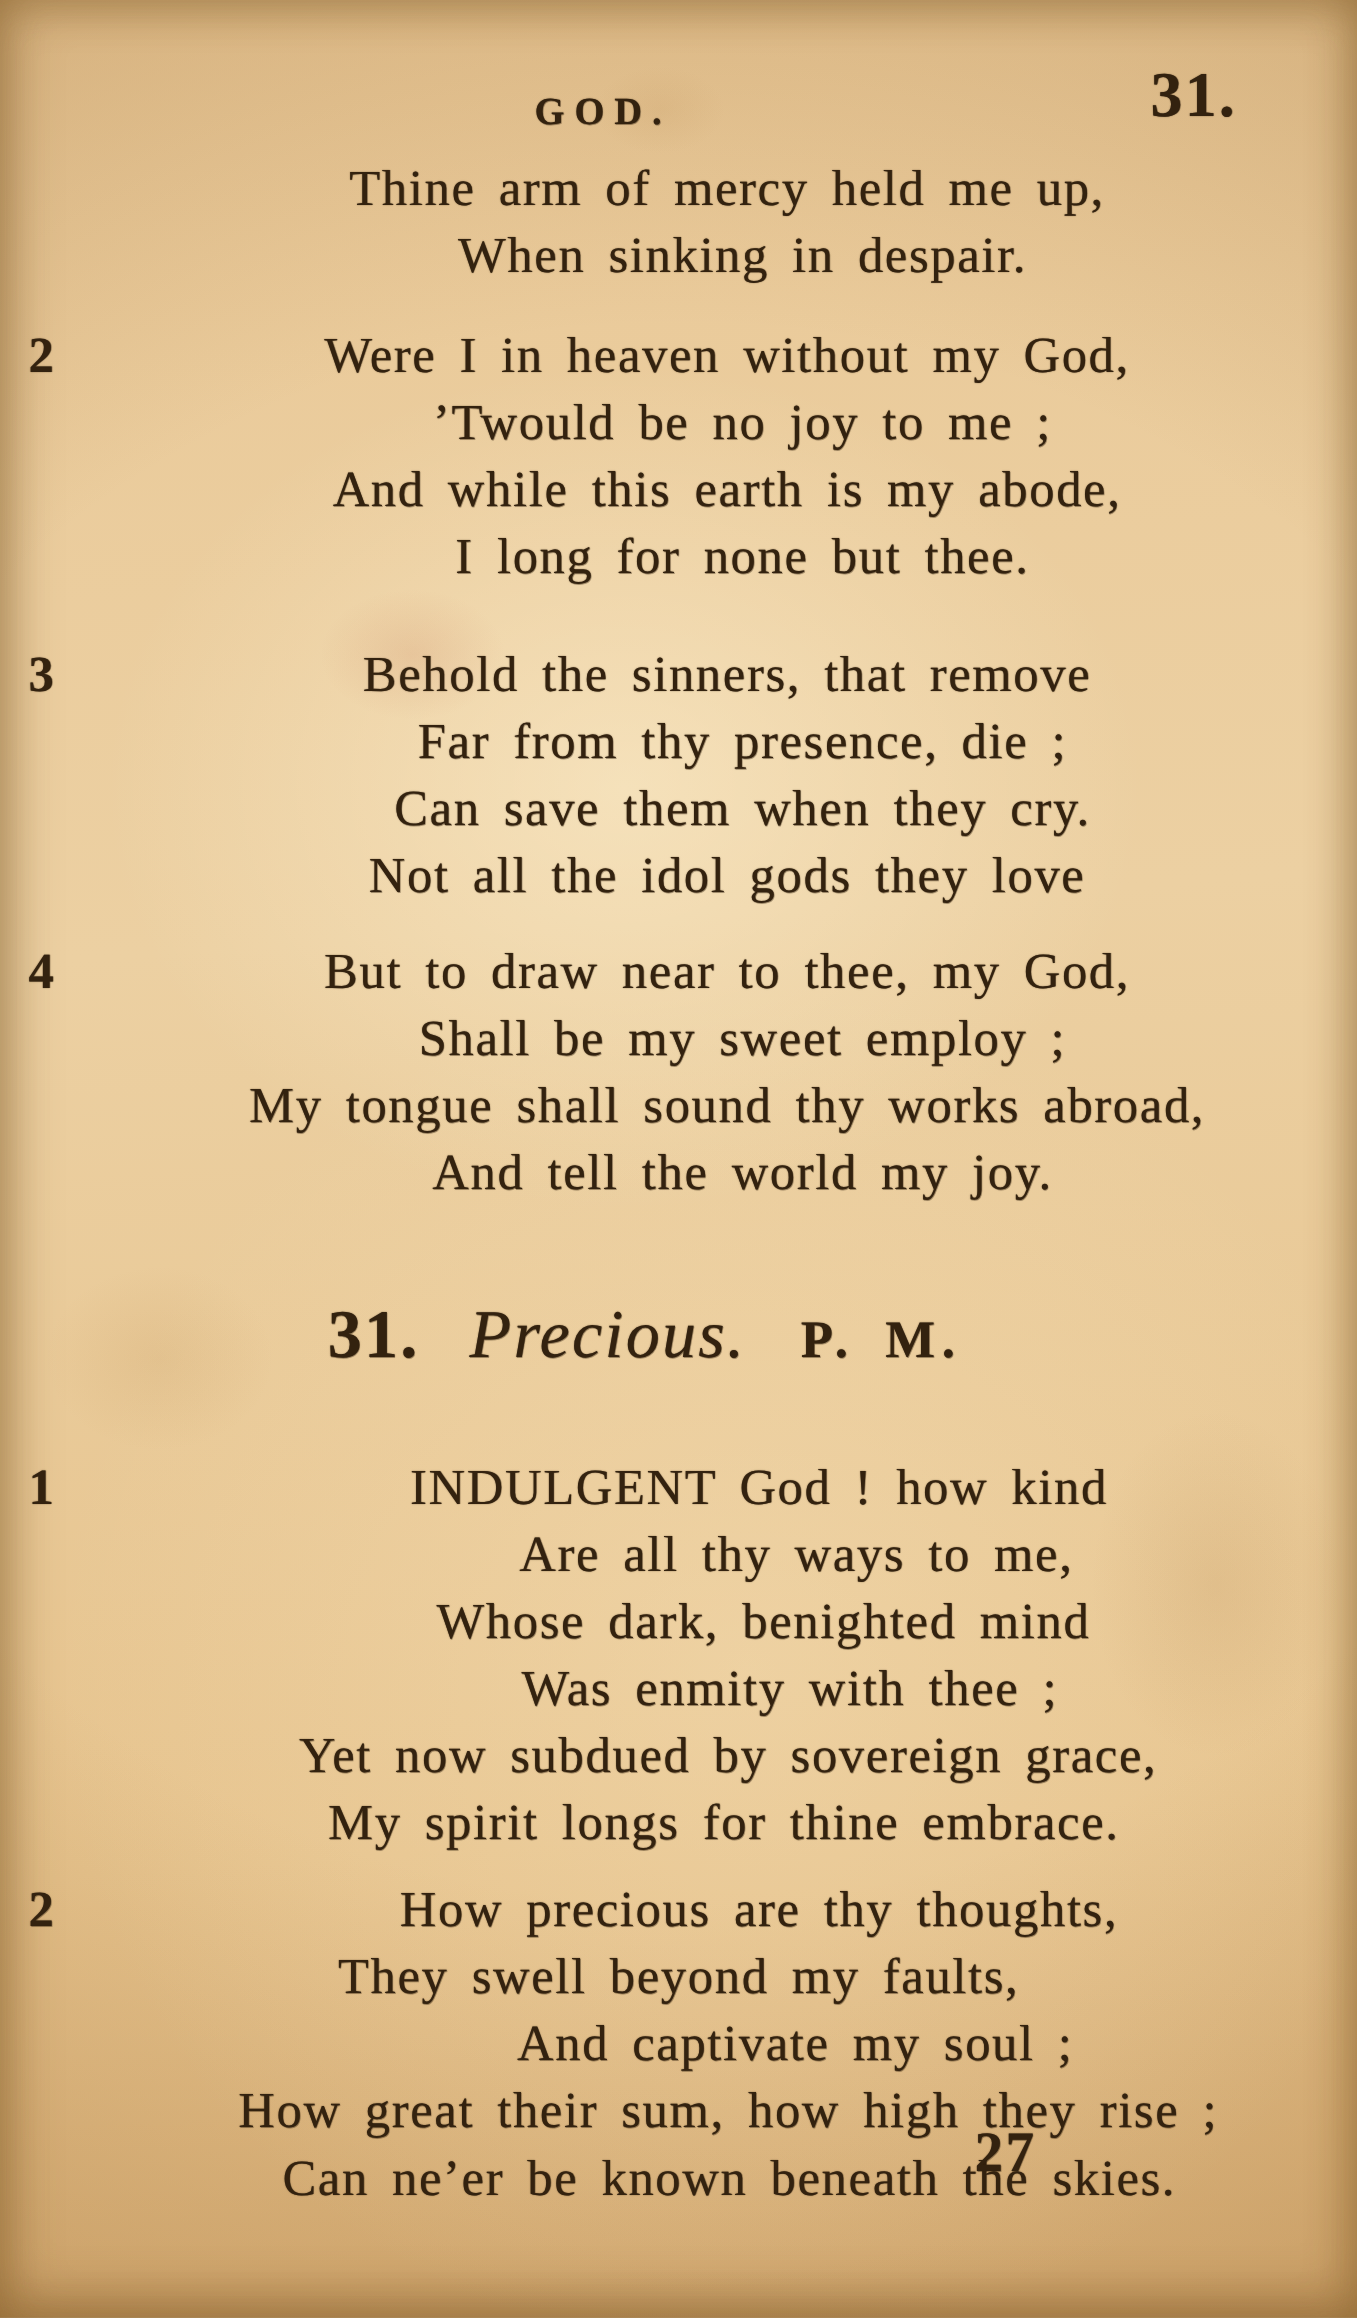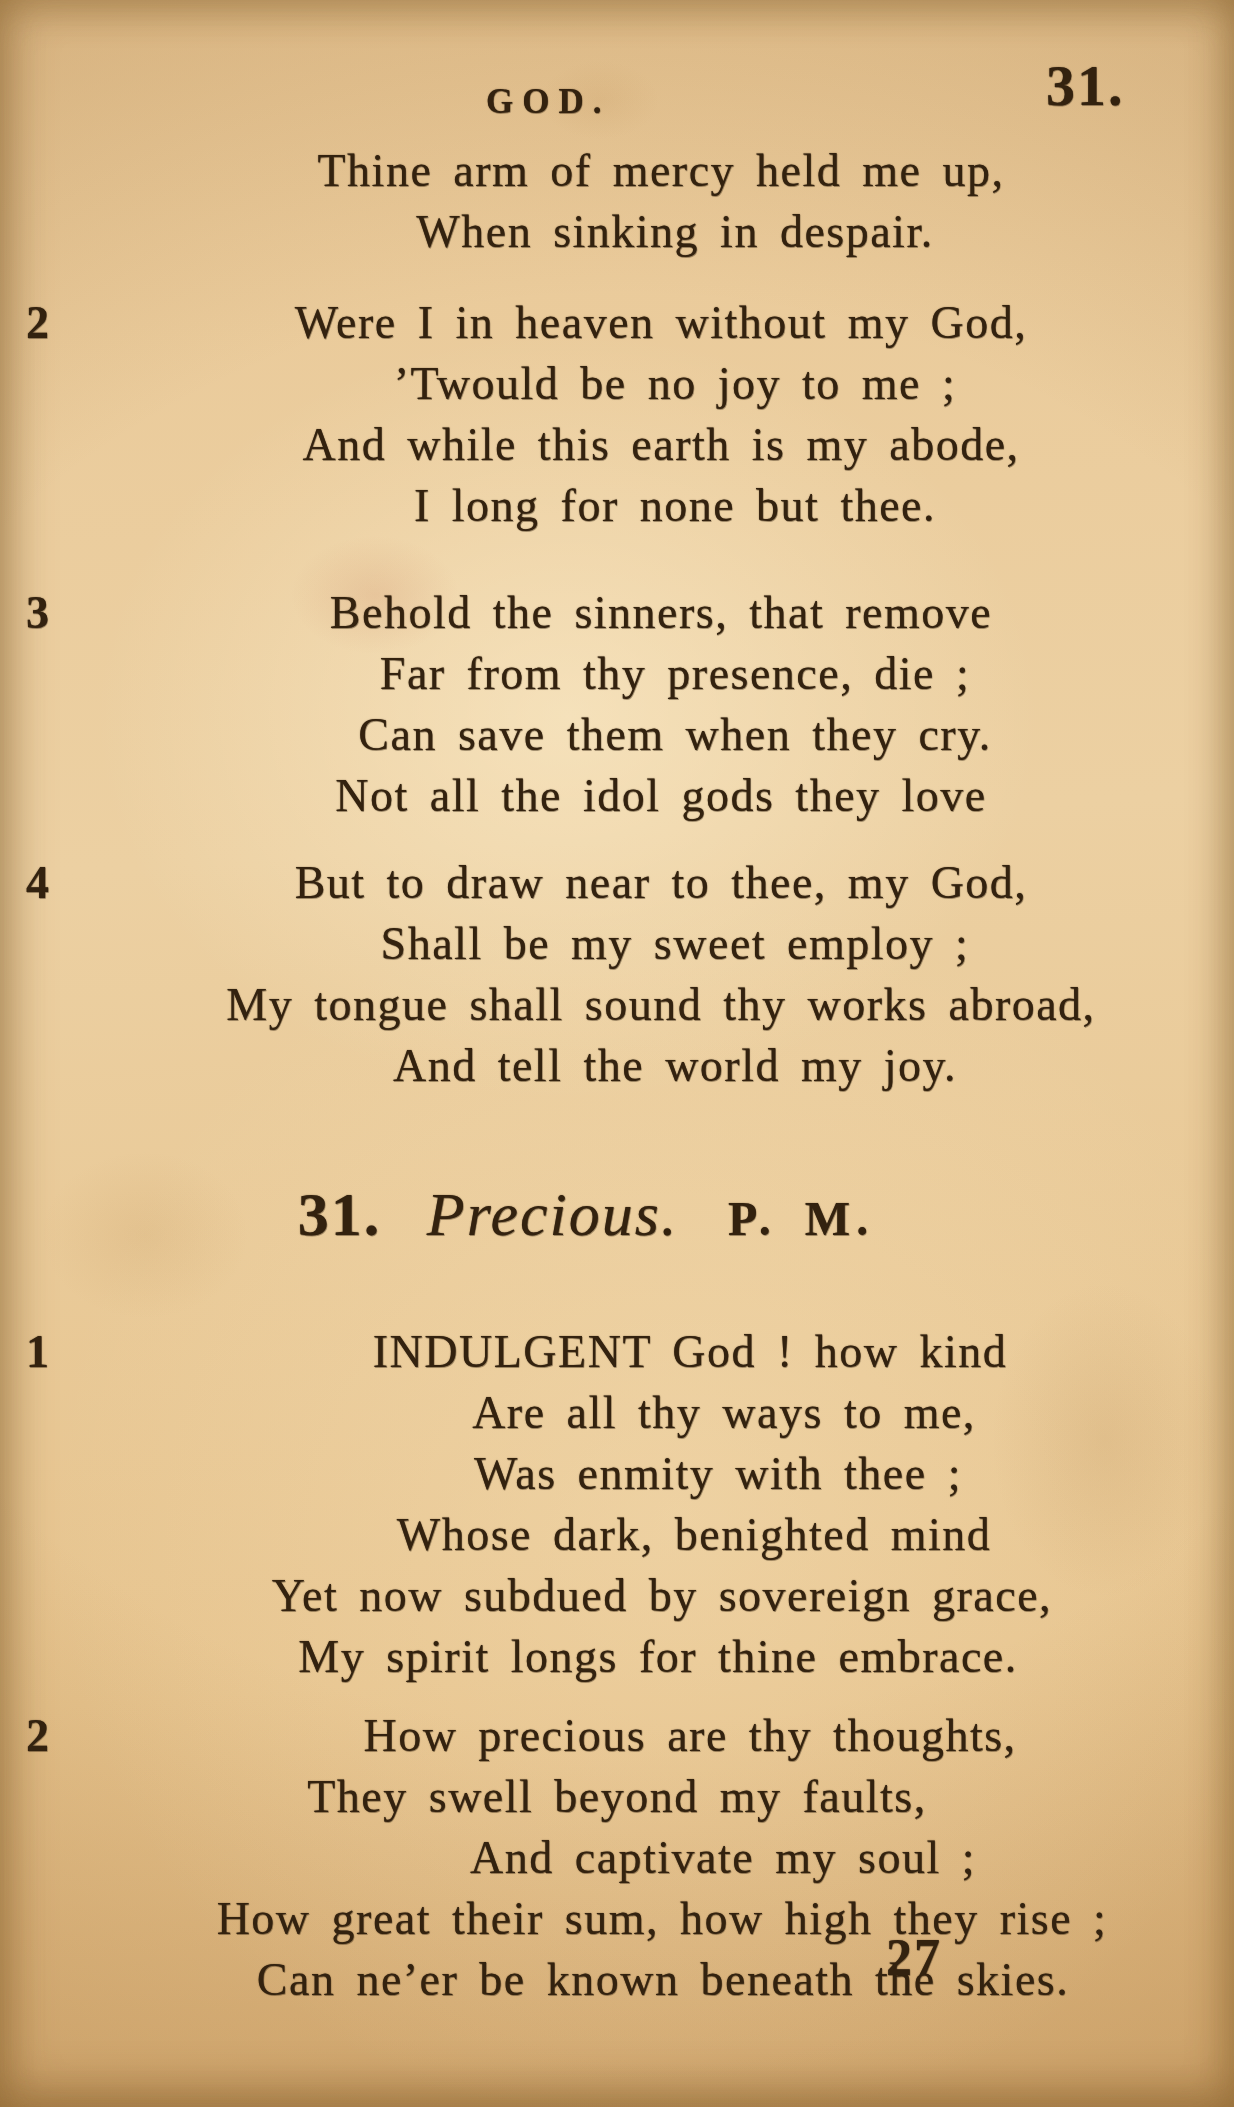--- a/index.html
+++ b/index.html
@@ -134,22 +134,22 @@
   <div class="hymn-title mt-title ink">
     <span class="ht-num">31.</span>
     <span class="ht-name">Precious.</span>
     <span class="ht-meter">P. M.</span>
   </div>
 
   <div class="stanza mt-h31s1 ink">
     <span class="vnum">1</span>
     <div class="line px146">INDULGENT God ! how kind</div>
     <div class="line px214">Are all thy ways to me,</div>
+    <div class="line px154">Whose dark, benighted mind</div>
     <div class="line px202">Was enmity with thee ;</div>
-    <div class="line px154">Whose dark, benighted mind</div>
     <div class="line px90">Yet now subdued by sovereign grace,</div>
     <div class="line px82">My spirit longs for thine embrace.</div>
   </div>
 
   <div class="stanza mt-h31s2 ink">
     <span class="vnum">2</span>
     <div class="line px146">How precious are thy thoughts,</div>
     <div class="line px142">They swell beyond my faults,</div>
     <div class="line px212">And captivate my soul ;</div>
     <div class="line px90">How great their sum, how high they rise ;</div>

